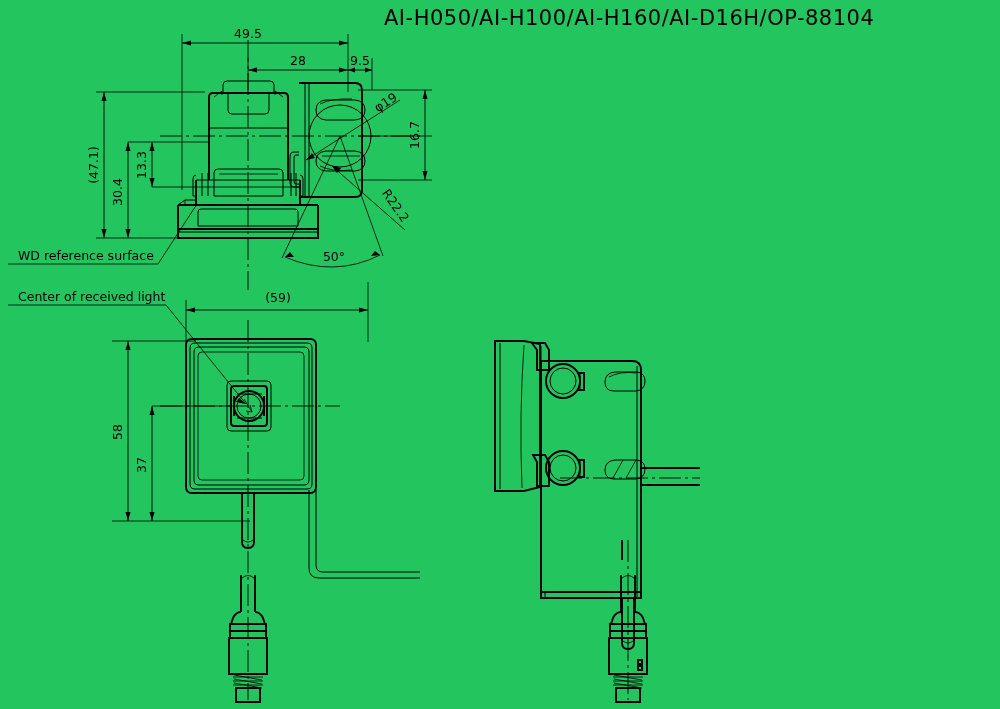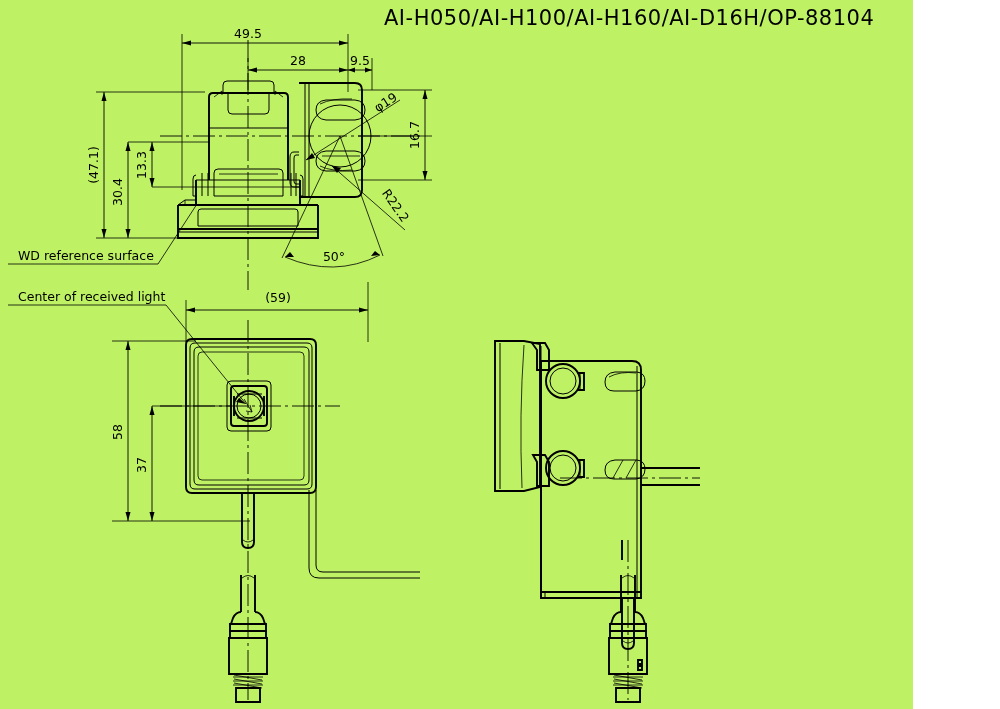--- a/index.html
+++ b/index.html
@@ -8,23 +8,23 @@
     background: #ffffff;
   }
   body {
     width: 1000px;
     height: 709px;
     overflow: hidden;
     font-family: "DejaVu Sans", sans-serif;
   }
   #sheet {
     position: relative;
-    width: 913px;
+    width: 1000px;
     height: 709px;
-    background: #bef264;
+    background: #22c55e;
   }
   #drawing {
     position: absolute;
     left: 0;
     top: 0;
   }
   .ttl {
     font-family: "DejaVu Sans", sans-serif;
     font-size: 21px;
     letter-spacing: 0.5px;

